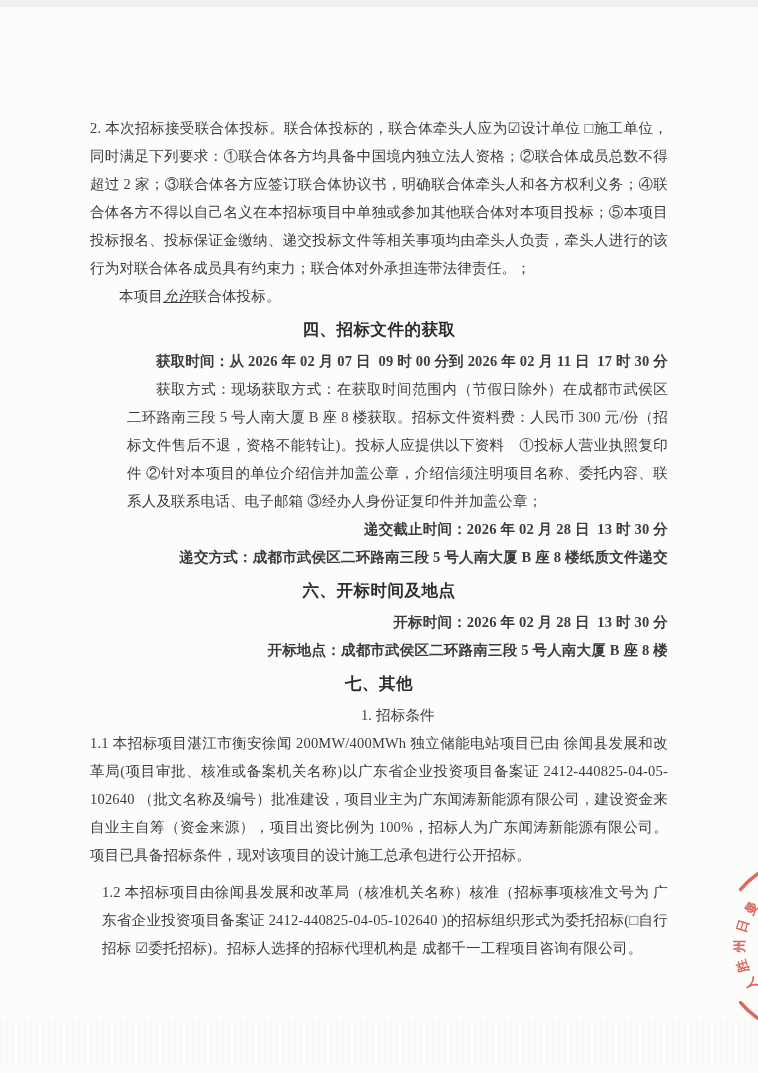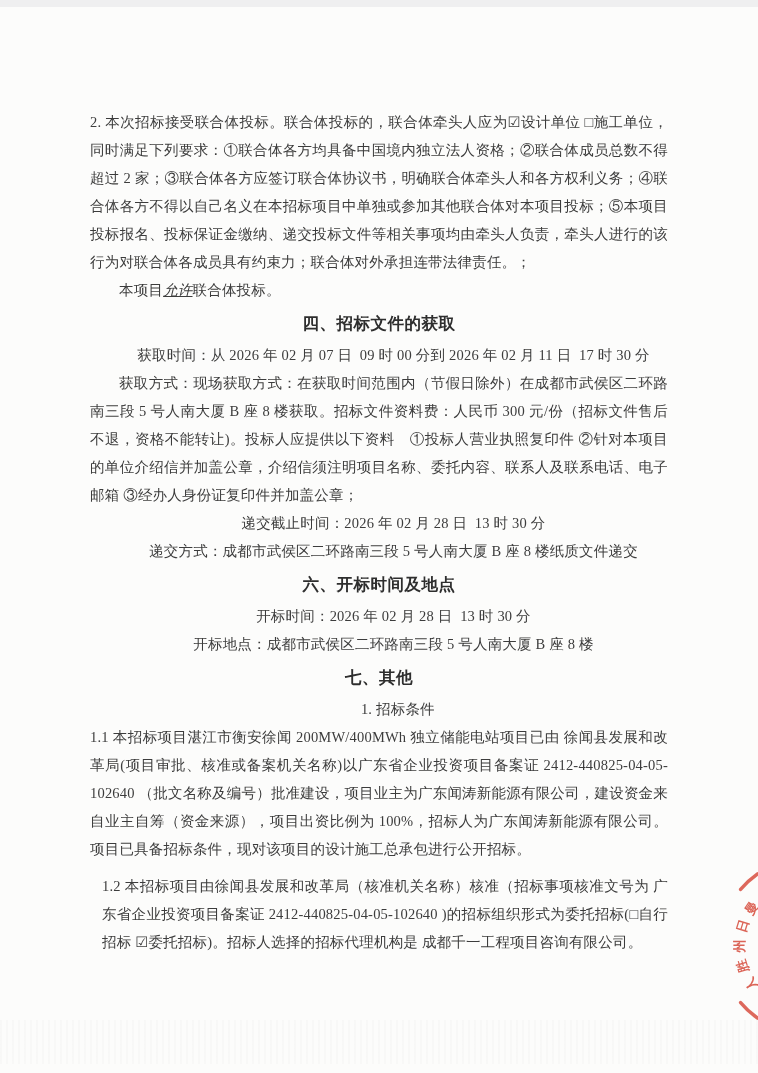--- a/index.html
+++ b/index.html
@@ -15,31 +15,31 @@
   .scan-edge-top {
     position: absolute; top: 0; left: 0; right: 0; height: 7px;
     background: #efeff0;
   }
   .scan-noise {
     position: absolute; left: 0; right: 0; top: 1020px; height: 44px;
     background: repeating-linear-gradient(90deg, rgba(60,60,60,0.035) 0 2px, transparent 2px 6px);
     opacity: .6;
   }
   .content {
-    position: absolute; left: 90px; top: 108px; width: 578px;
+    position: absolute; left: 90px; top: 114px; width: 578px;
   }
   .para {
     margin: 0;
     font-size: 14.5px;
     line-height: 28px;
     text-align: justify;
     letter-spacing: 0.2px;
   }
-  .para.kv { text-indent: 2em; text-align: center; white-space: pre-wrap; }
-  .para.indent-first { text-indent: 2em; }
+  .para.kv { text-indent: 2em; text-align: right; white-space: pre-wrap; font-weight: bold; }
+  .para.indent-first { text-indent: 2em; margin-left: 37px; }
   .para.line-indent { text-indent: 2em; text-align: left; }
   .para.cond { text-indent: 2.6em; text-align: center; }
   .para.spaced { margin-top: 9px; margin-left: 12px; }
   .sec-heading {
     margin: 7px 0 4px 0;
     font-size: 16.5px;
     line-height: 26px;
     font-weight: bold;
     color: #2e2e2e;
     letter-spacing: 0.5px;

